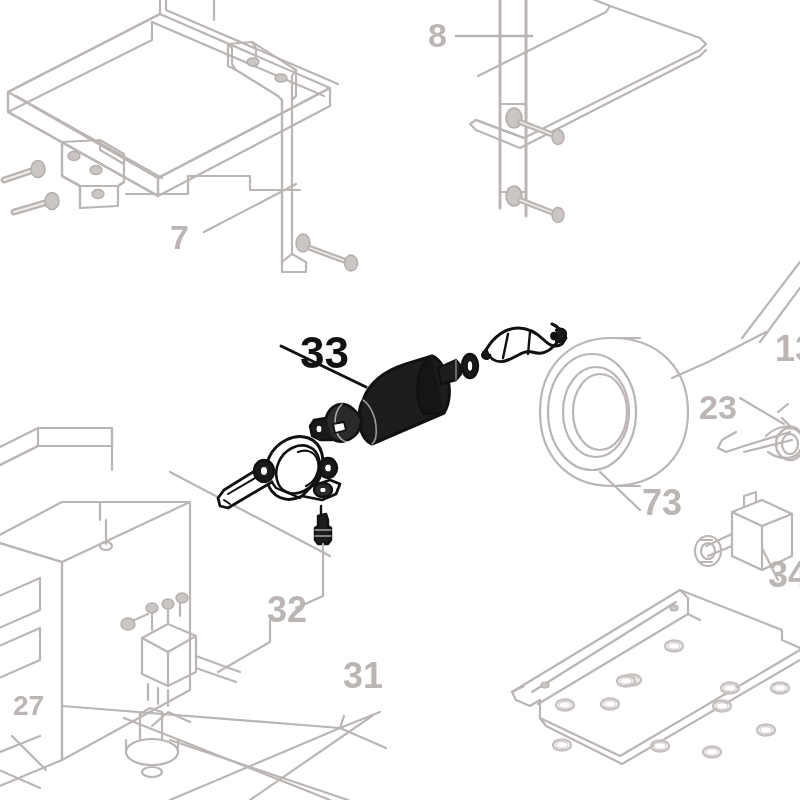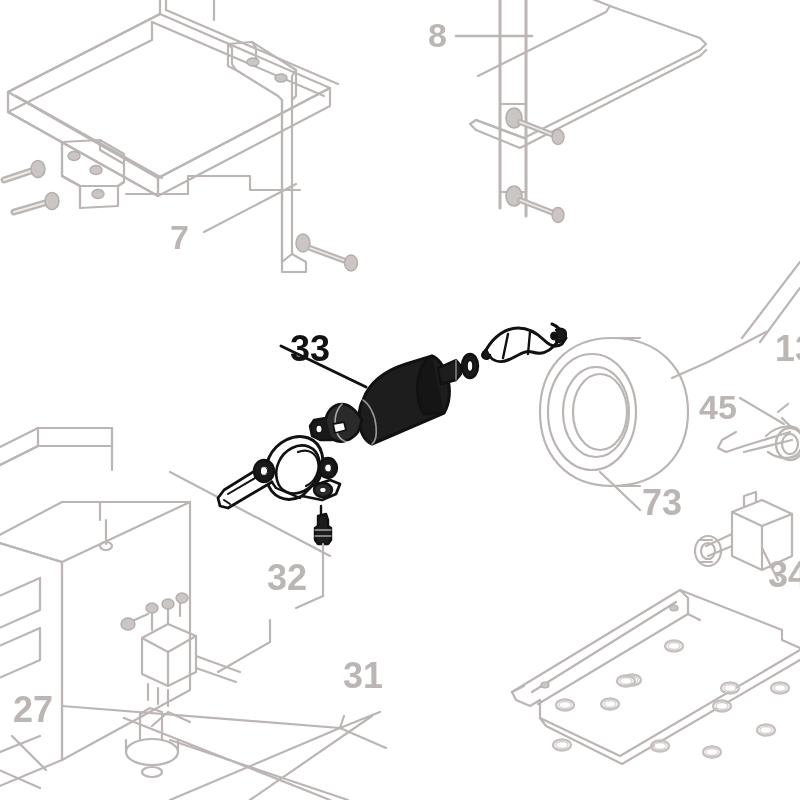--- a/index.html
+++ b/index.html
@@ -345,29 +345,29 @@
       </g>
 
       <path d="M323,544 L323,596 L296,608" fill="none" stroke="#bbb5b3" stroke-width="2.2"></path>
     </g>
   </svg>
 
   <div class="callout ghost" style="left:428px; top:18px; font-size:34px;">8</div>
 
   <div class="callout ghost" style="left:170px; top:220px; font-size:34px;">7</div>
 
-  <div class="callout focus" style="left:290px; top:331px; font-size:36px;">33</div>
+  <div class="callout focus" style="left:300px; top:331px; font-size:44px;">33</div>
 
   <div class="callout ghost" style="left:775px; top:331px; font-size:36px;">13</div>
 
-  <div class="callout ghost" style="left:699px; top:390px; font-size:34px;">45</div>
+  <div class="callout ghost" style="left:699px; top:390px; font-size:34px;">23</div>
 
   <div class="callout ghost" style="left:642px; top:485px; font-size:36px;">73</div>
 
   <div class="callout ghost" style="left:768px; top:557px; font-size:36px;">34</div>
 
-  <div class="callout ghost" style="left:267px; top:560px; font-size:36px;">32</div>
-
-  <div class="callout ghost" style="left:13px; top:692px; font-size:36px;">27</div>
+  <div class="callout ghost" style="left:267px; top:592px; font-size:36px;">32</div>
+
+  <div class="callout ghost" style="left:13px; top:692px; font-size:28px;">27</div>
 
   <div class="callout ghost" style="left:343px; top:658px; font-size:36px;">31</div>
 
 </div>
 
 </body></html>

